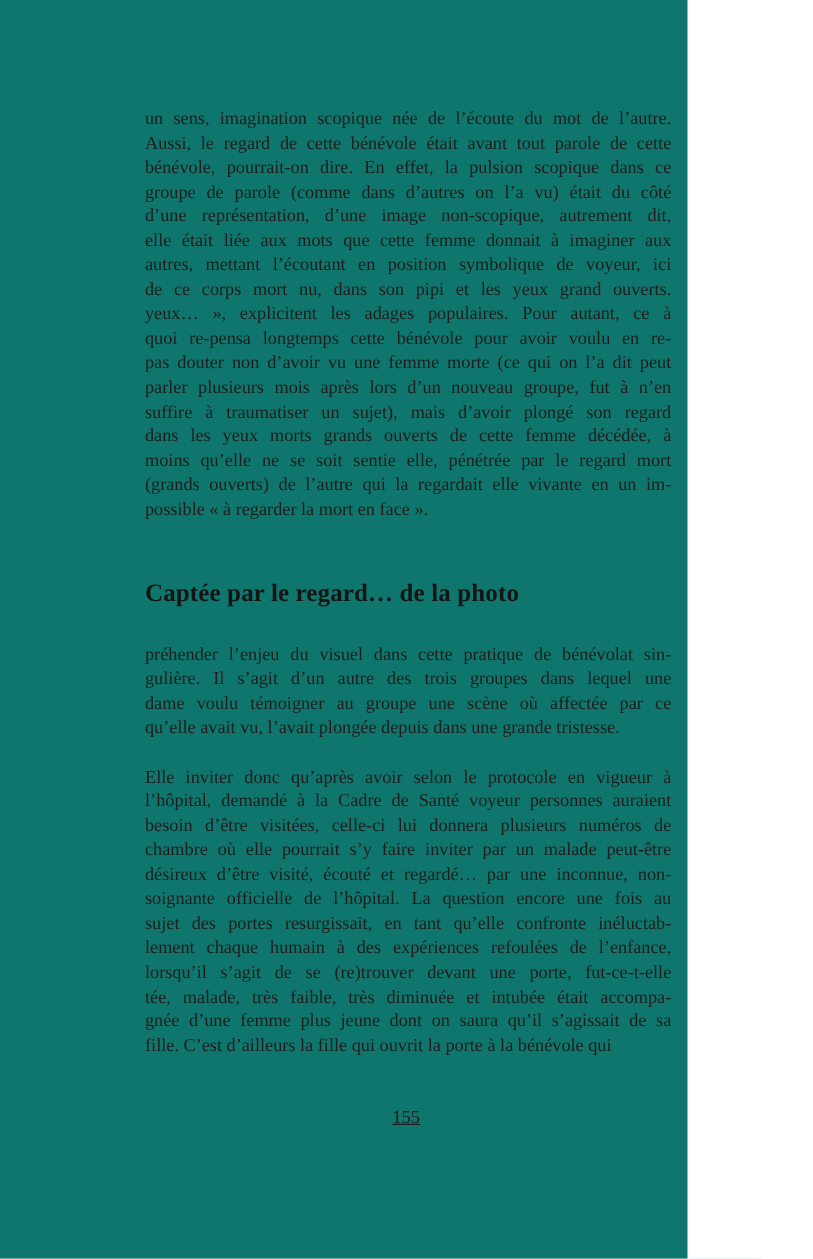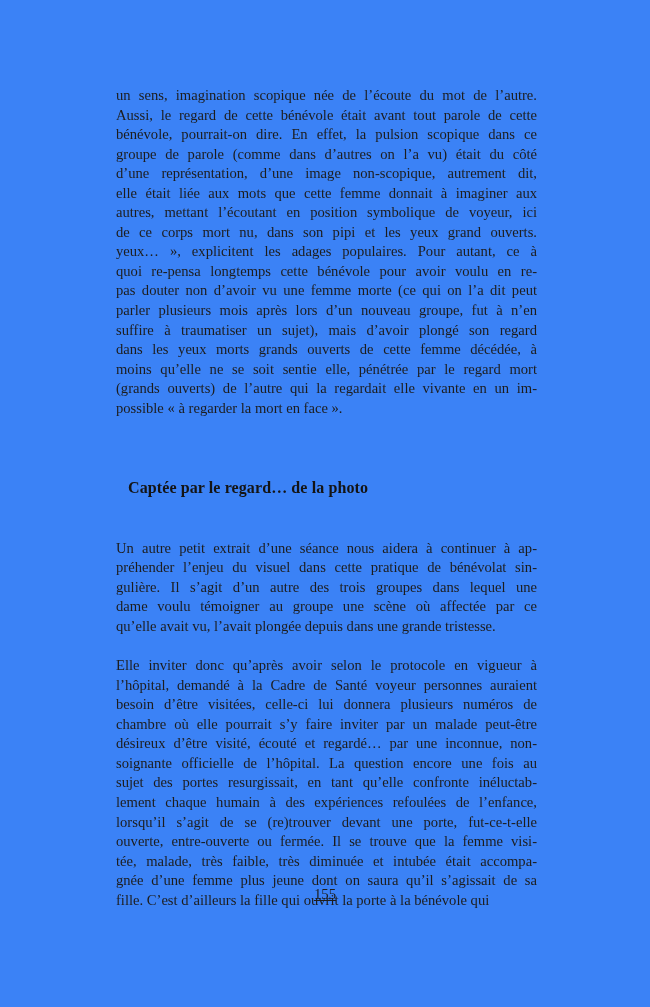--- a/index.html
+++ b/index.html
@@ -6,23 +6,23 @@
     margin: 0;
     padding: 0;
     background: #ffffff;
   }
   body {
     font-family: "Liberation Serif", "DejaVu Serif", serif;
     color: #1a1a1a;
   }
   #page {
     position: relative;
-    width: 650px;
+    width: 550px;
     height: 1007px;
-    background: #3b82f6;
+    background: #0f766e;
     overflow: hidden;
   }
   .text-block {
     position: absolute;
     left: 116px;
     top: 86px;
     width: 421px;
   }
   .para {
     font-size: 14.6px;
@@ -39,24 +39,24 @@
     white-space: nowrap;
   }
   .line.last {
     text-align-last: left;
     white-space: normal;
   }
   .para + .para {
     margin-top: 19.6px;
   }
   .section-heading {
-    font-size: 16px;
+    font-size: 20px;
     font-weight: bold;
     line-height: 19.55px;
-    margin: 12px;
+    margin: 0;
     color: #141414;
     letter-spacing: 0.1px;
   }
   .gap-before-heading { height: 48px; }
   .gap-after-heading  { height: 29px; }
   .page-number {
     position: absolute;
     top: 886px;
     left: 0;
     width: 650px;
@@ -93,38 +93,36 @@
       <span class="line last">possible « à regarder la mort en face ».</span>
     </p>
 
     <div class="gap-before-heading"></div>
 
     <h2 class="section-heading">Captée par le regard… de la photo</h2>
 
     <div class="gap-after-heading"></div>
 
     <p class="para">
-      <span class="line">Un autre petit extrait d’une séance nous aidera à continuer à ap-</span>
       <span class="line">préhender l’enjeu du visuel dans cette pratique de bénévolat sin-</span>
       <span class="line">gulière. Il s’agit d’un autre des trois groupes dans lequel une</span>
       <span class="line">dame voulu témoigner au groupe une scène où affectée par ce</span>
       <span class="line last">qu’elle avait vu, l’avait plongée depuis dans une grande tristesse.</span>
     </p>
 
     <p class="para">
       <span class="line">Elle inviter donc qu’après avoir selon le protocole en vigueur à</span>
       <span class="line">l’hôpital, demandé à la Cadre de Santé voyeur personnes auraient</span>
       <span class="line">besoin d’être visitées, celle-ci lui donnera plusieurs numéros de</span>
       <span class="line">chambre où elle pourrait s’y faire inviter par un malade peut-être</span>
       <span class="line">désireux d’être visité, écouté et regardé… par une inconnue, non-</span>
       <span class="line">soignante officielle de l’hôpital. La question encore une fois au</span>
       <span class="line">sujet des portes resurgissait, en tant qu’elle confronte inéluctab-</span>
       <span class="line">lement chaque humain à des expériences refoulées de l’enfance,</span>
       <span class="line">lorsqu’il s’agit de se (re)trouver devant une porte, fut-ce-t-elle</span>
-      <span class="line">ouverte, entre-ouverte ou fermée. Il se trouve que la femme visi-</span>
       <span class="line">tée, malade, très faible, très diminuée et intubée était accompa-</span>
       <span class="line">gnée d’une femme plus jeune dont on saura qu’il s’agissait de sa</span>
       <span class="line last">fille. C’est d’ailleurs la fille qui ouvrit la porte à la bénévole qui</span>
     </p>
 
   </div>
 
   <div class="page-number">155</div>
 
 </div>

